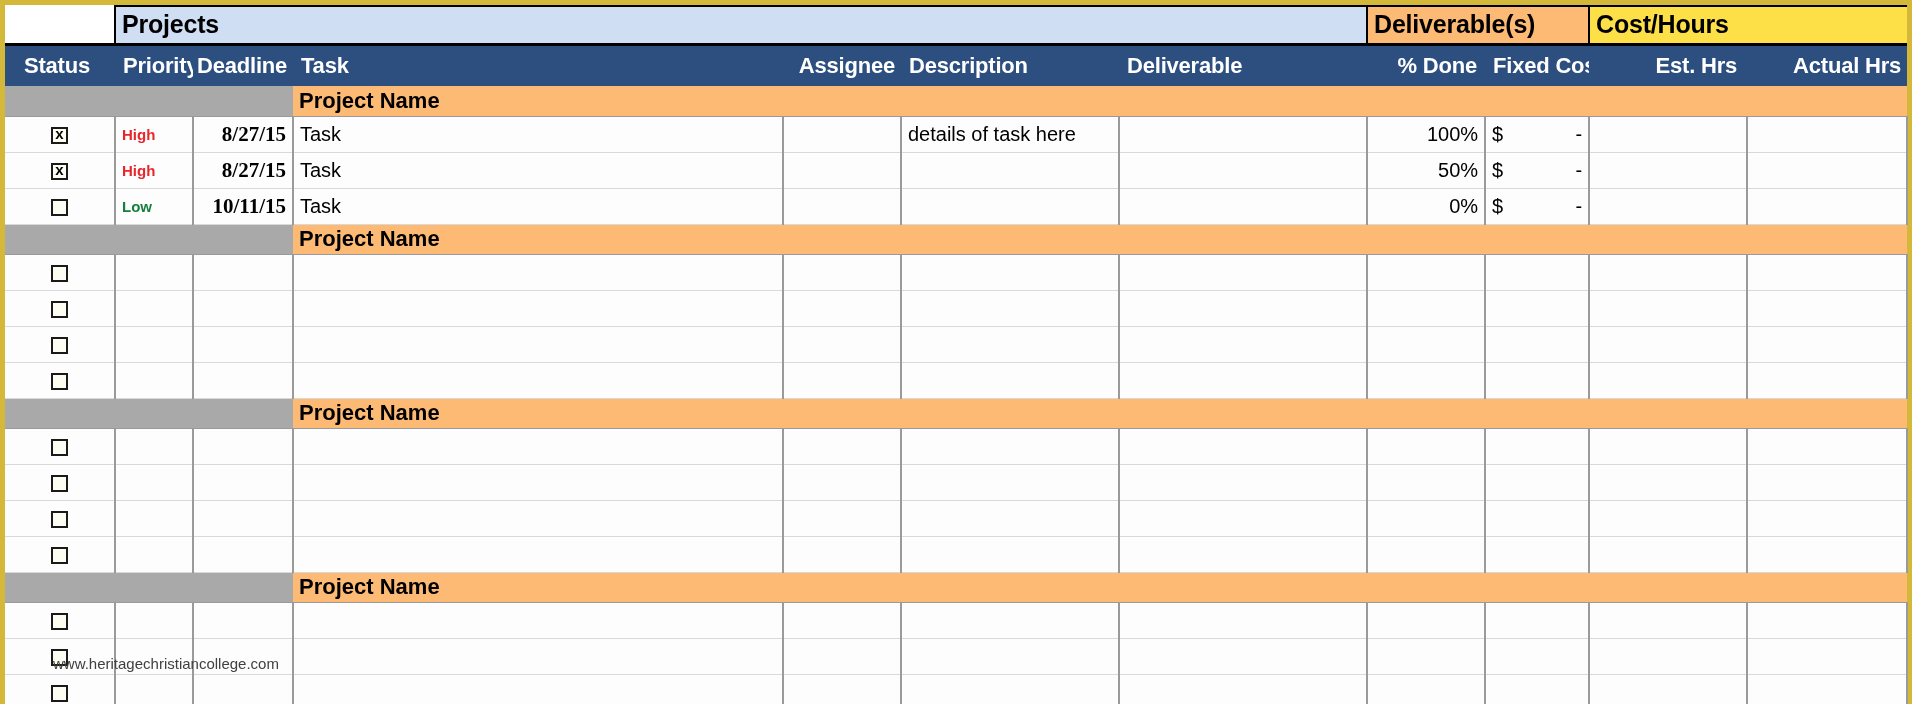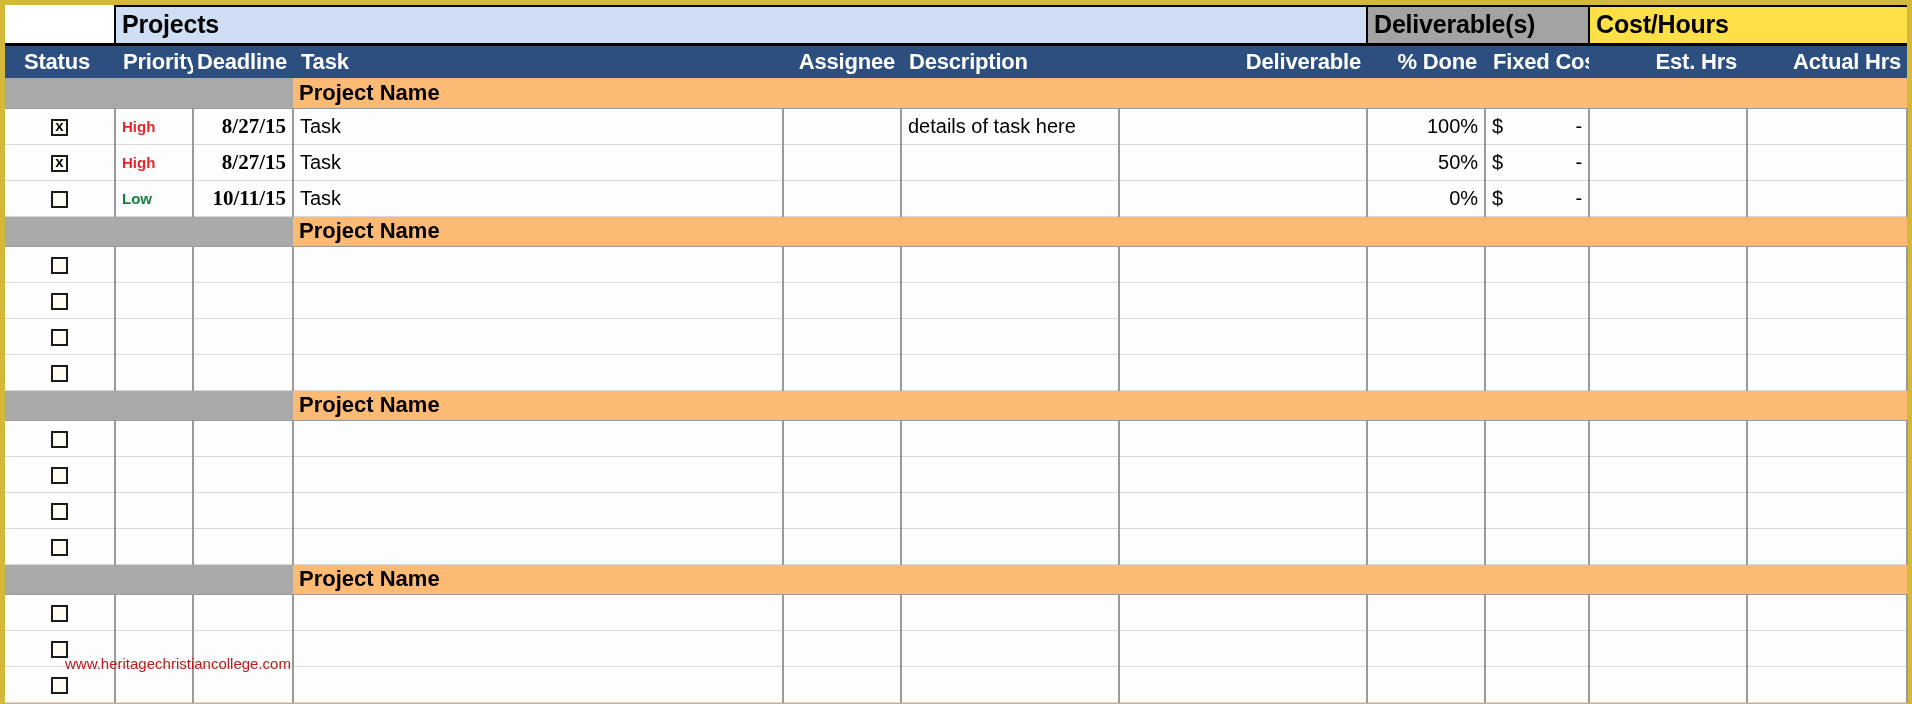--- a/index.html
+++ b/index.html
@@ -37,30 +37,30 @@
     height:38px;
     border-bottom:3px solid #000000;
     border-right:none;
     font-weight:bold;
     font-size:25px;
     color:#000000;
     letter-spacing:-0.2px;
   }
   td.band-blank{background:#ffffff;border-bottom:none;}
   td.band-projects{background:#cfdef3;border-left:2px solid #000;border-top:2px solid #000;border-right:2px solid #000;}
-  td.band-deliv{background:#a3a3a3;border-left:2px solid #000;border-top:2px solid #000;border-right:2px solid #000;}
+  td.band-deliv{background:#fdba74;border-left:2px solid #000;border-top:2px solid #000;border-right:2px solid #000;}
   td.band-cost{background:#fde047;border-left:2px solid #000;border-top:2px solid #000;border-right:2px solid #000;}
 
   
   tr.headrow td{
     background:#2c4f80;
     color:#ffffff;
     font-weight:bold;
     font-size:22px;
-    height:34px;
+    height:42px;
     border-right:none;
     border-bottom:none;
     letter-spacing:-0.2px;
   }
 
   
   tr.grouprow td{
     height:30px;
     border-bottom:1px solid #9a9a9a;
     border-right:none;
@@ -110,23 +110,23 @@
     position:absolute;
     left:0;right:0;top:-2px;
     font-size:15px;
     font-weight:bold;
     color:#000;
   }
 
   
   #watermark{
     position:absolute;
-    left:60px;top:650px;
+    left:48px;top:650px;
     font-size:15px;
-    color:#b91c1c;
+    color:#404040;
     white-space:nowrap;
     pointer-events:none;
     font-family:"Liberation Sans", sans-serif;
   }
 </style>
 </head>
 <body>
 
 <div id="sheet">
 
@@ -153,21 +153,21 @@
         <td class="band-cost" colspan="2">Cost/Hours</td>
       </tr>
 
       <tr class="headrow">
         <td style="text-align:center;padding-left:0">Status</td>
         <td style="text-align:left;padding-left:8px">Priority</td>
         <td style="text-align:left;padding-left:4px">Deadline</td>
         <td style="text-align:left;padding-left:8px">Task</td>
         <td style="text-align:right;padding-right:6px">Assignee</td>
         <td style="text-align:left;padding-left:8px">Description</td>
-        <td style="text-align:right;padding-left:8px">Deliverable</td>
+        <td style="text-align:left;padding-left:8px">Deliverable</td>
         <td style="text-align:right;padding-right:8px">% Done</td>
         <td style="text-align:left;padding-left:8px">Fixed Cost</td>
         <td style="text-align:right;padding-right:10px">Est. Hrs</td>
         <td style="text-align:right;">Actual Hrs</td>
       </tr>
 
     <tr class="grouprow">
           <td class="g-dark" colspan="3"></td>
           <td class="g-light" colspan="8">Project Name</td>
         </tr>

